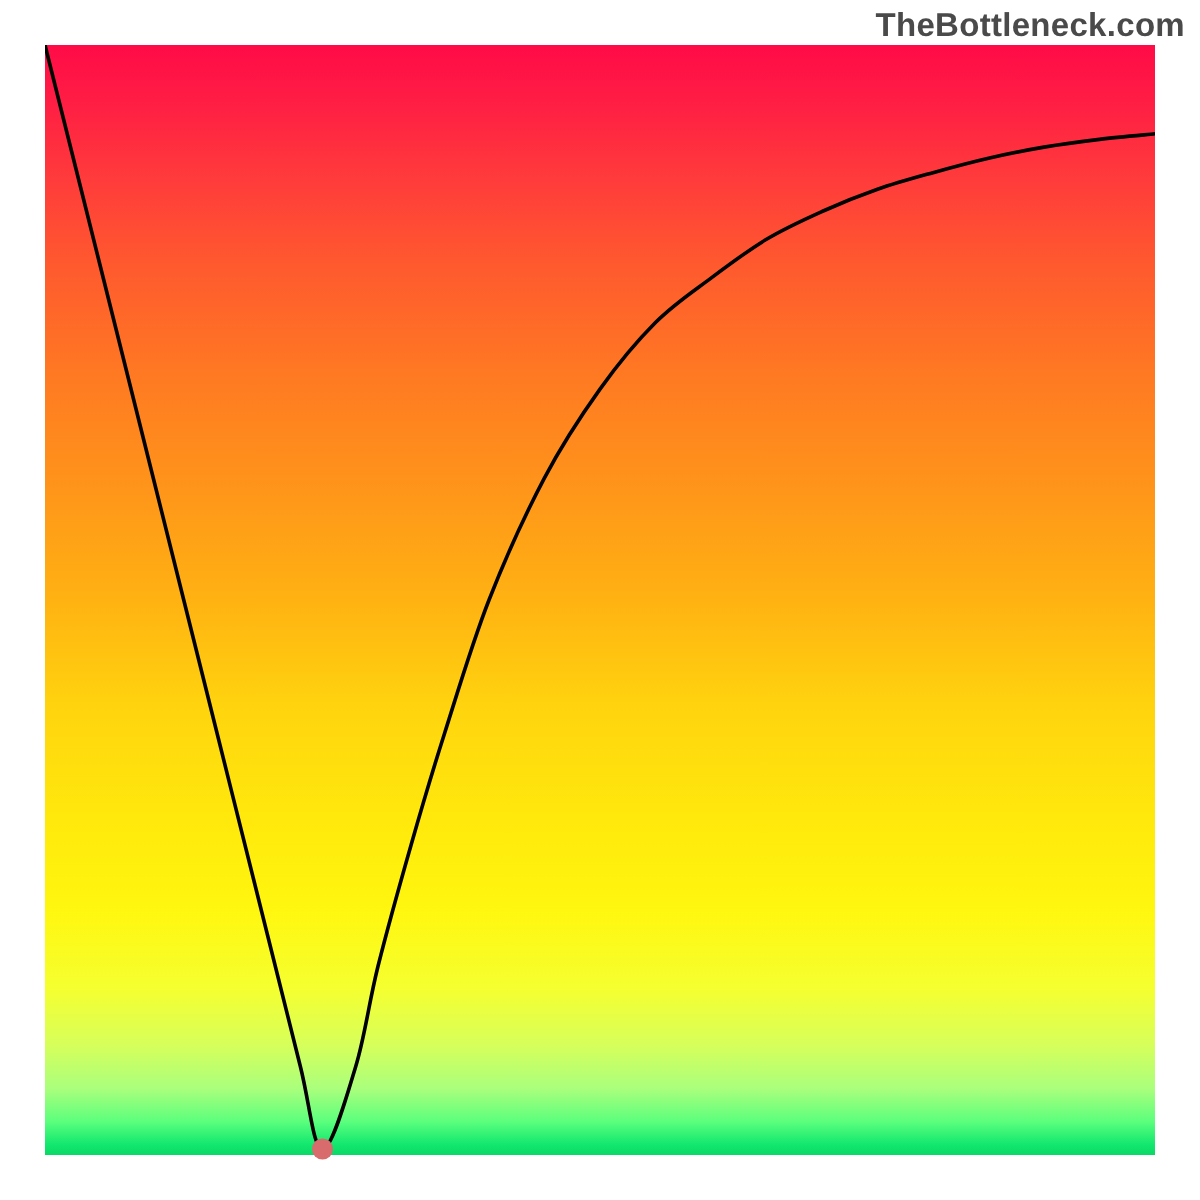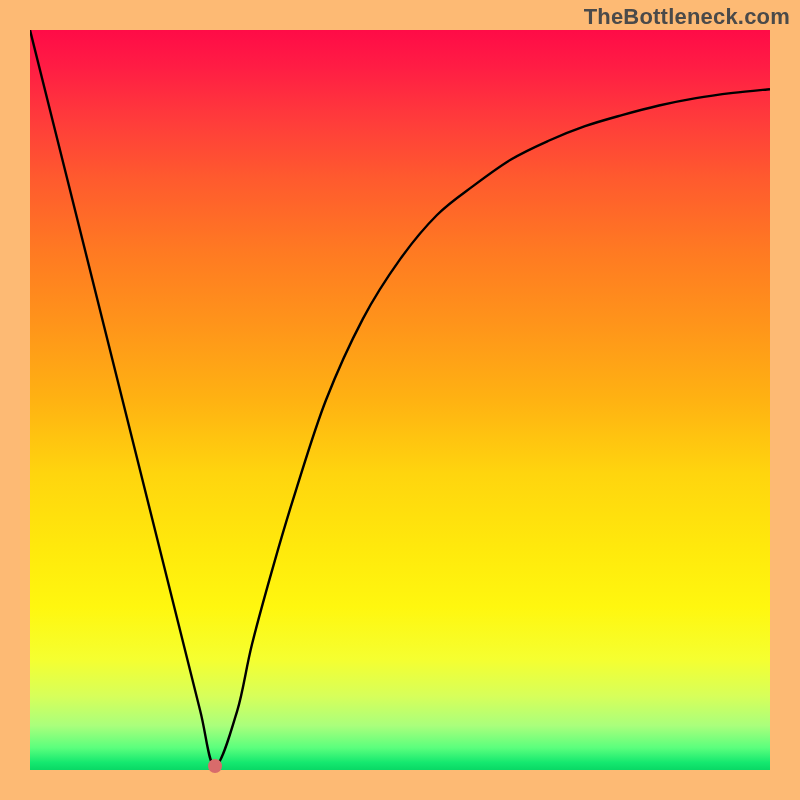--- a/index.html
+++ b/index.html
@@ -8,21 +8,21 @@
     width: 800px;
     height: 800px;
     background: #000;
     font-family: Arial, Helvetica, sans-serif;
     overflow: hidden;
   }
   .frame {
     position: relative;
     width: 800px;
     height: 800px;
-    background: #fdba74;
+    background: #ffffff;
   }
   .watermark {
     position: absolute;
     top: 4px;
     right: 10px;
     color: #4a4a4a;
     font-size: 22px;
     font-weight: 600;
     letter-spacing: 0.2px;
     z-index: 4;

